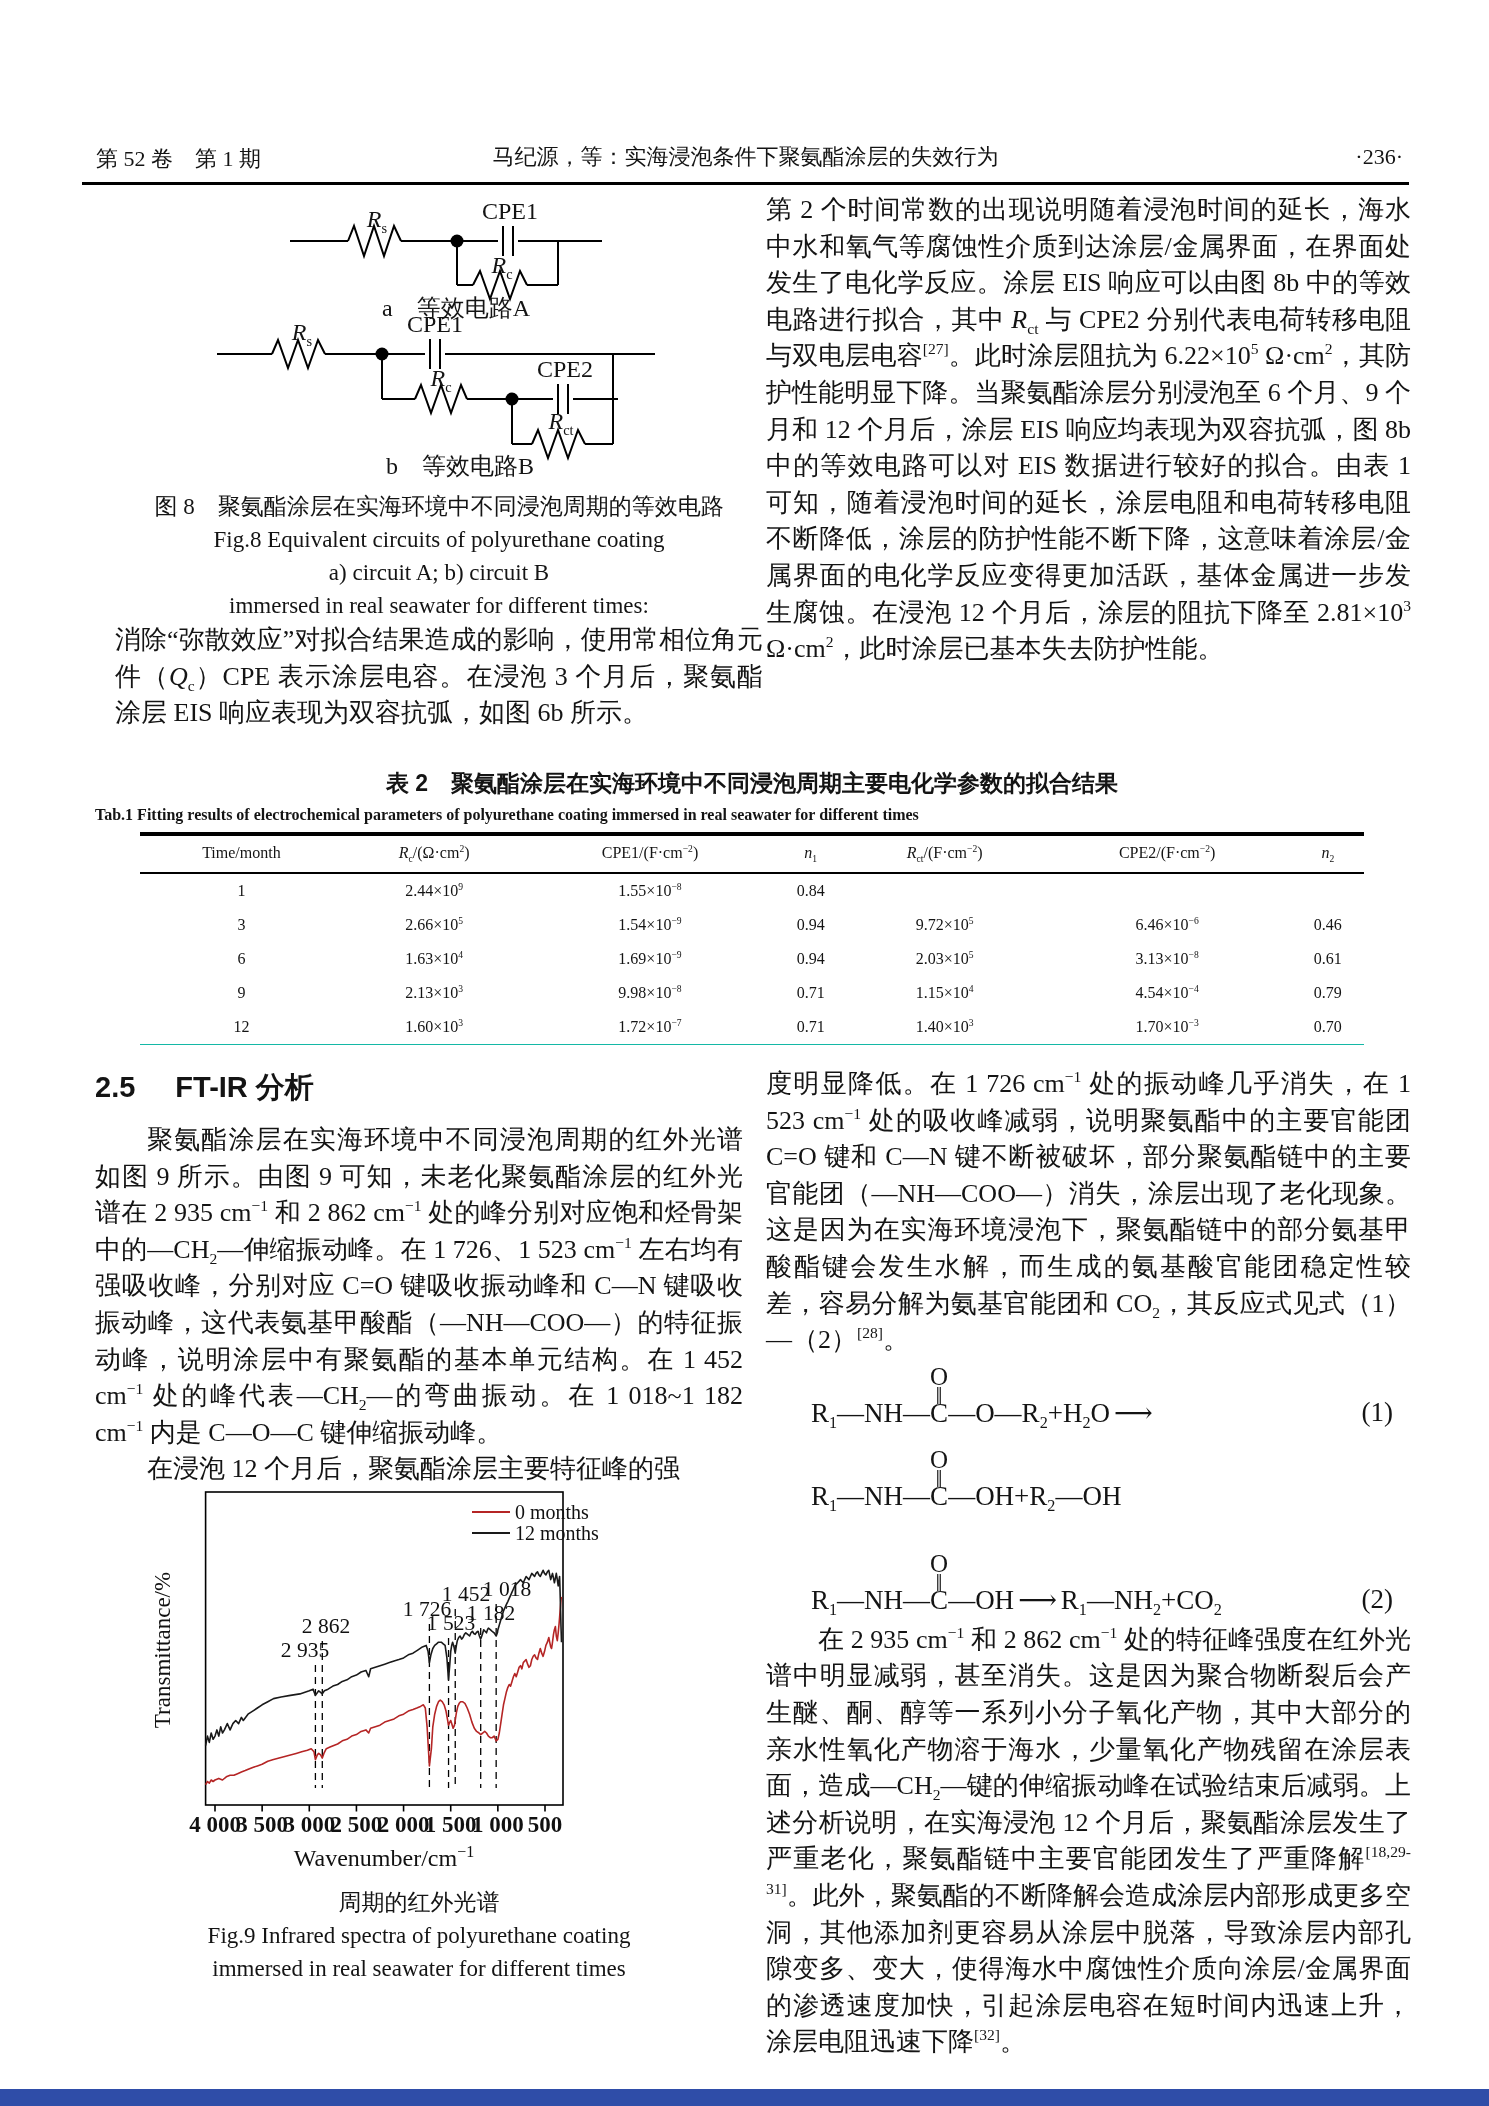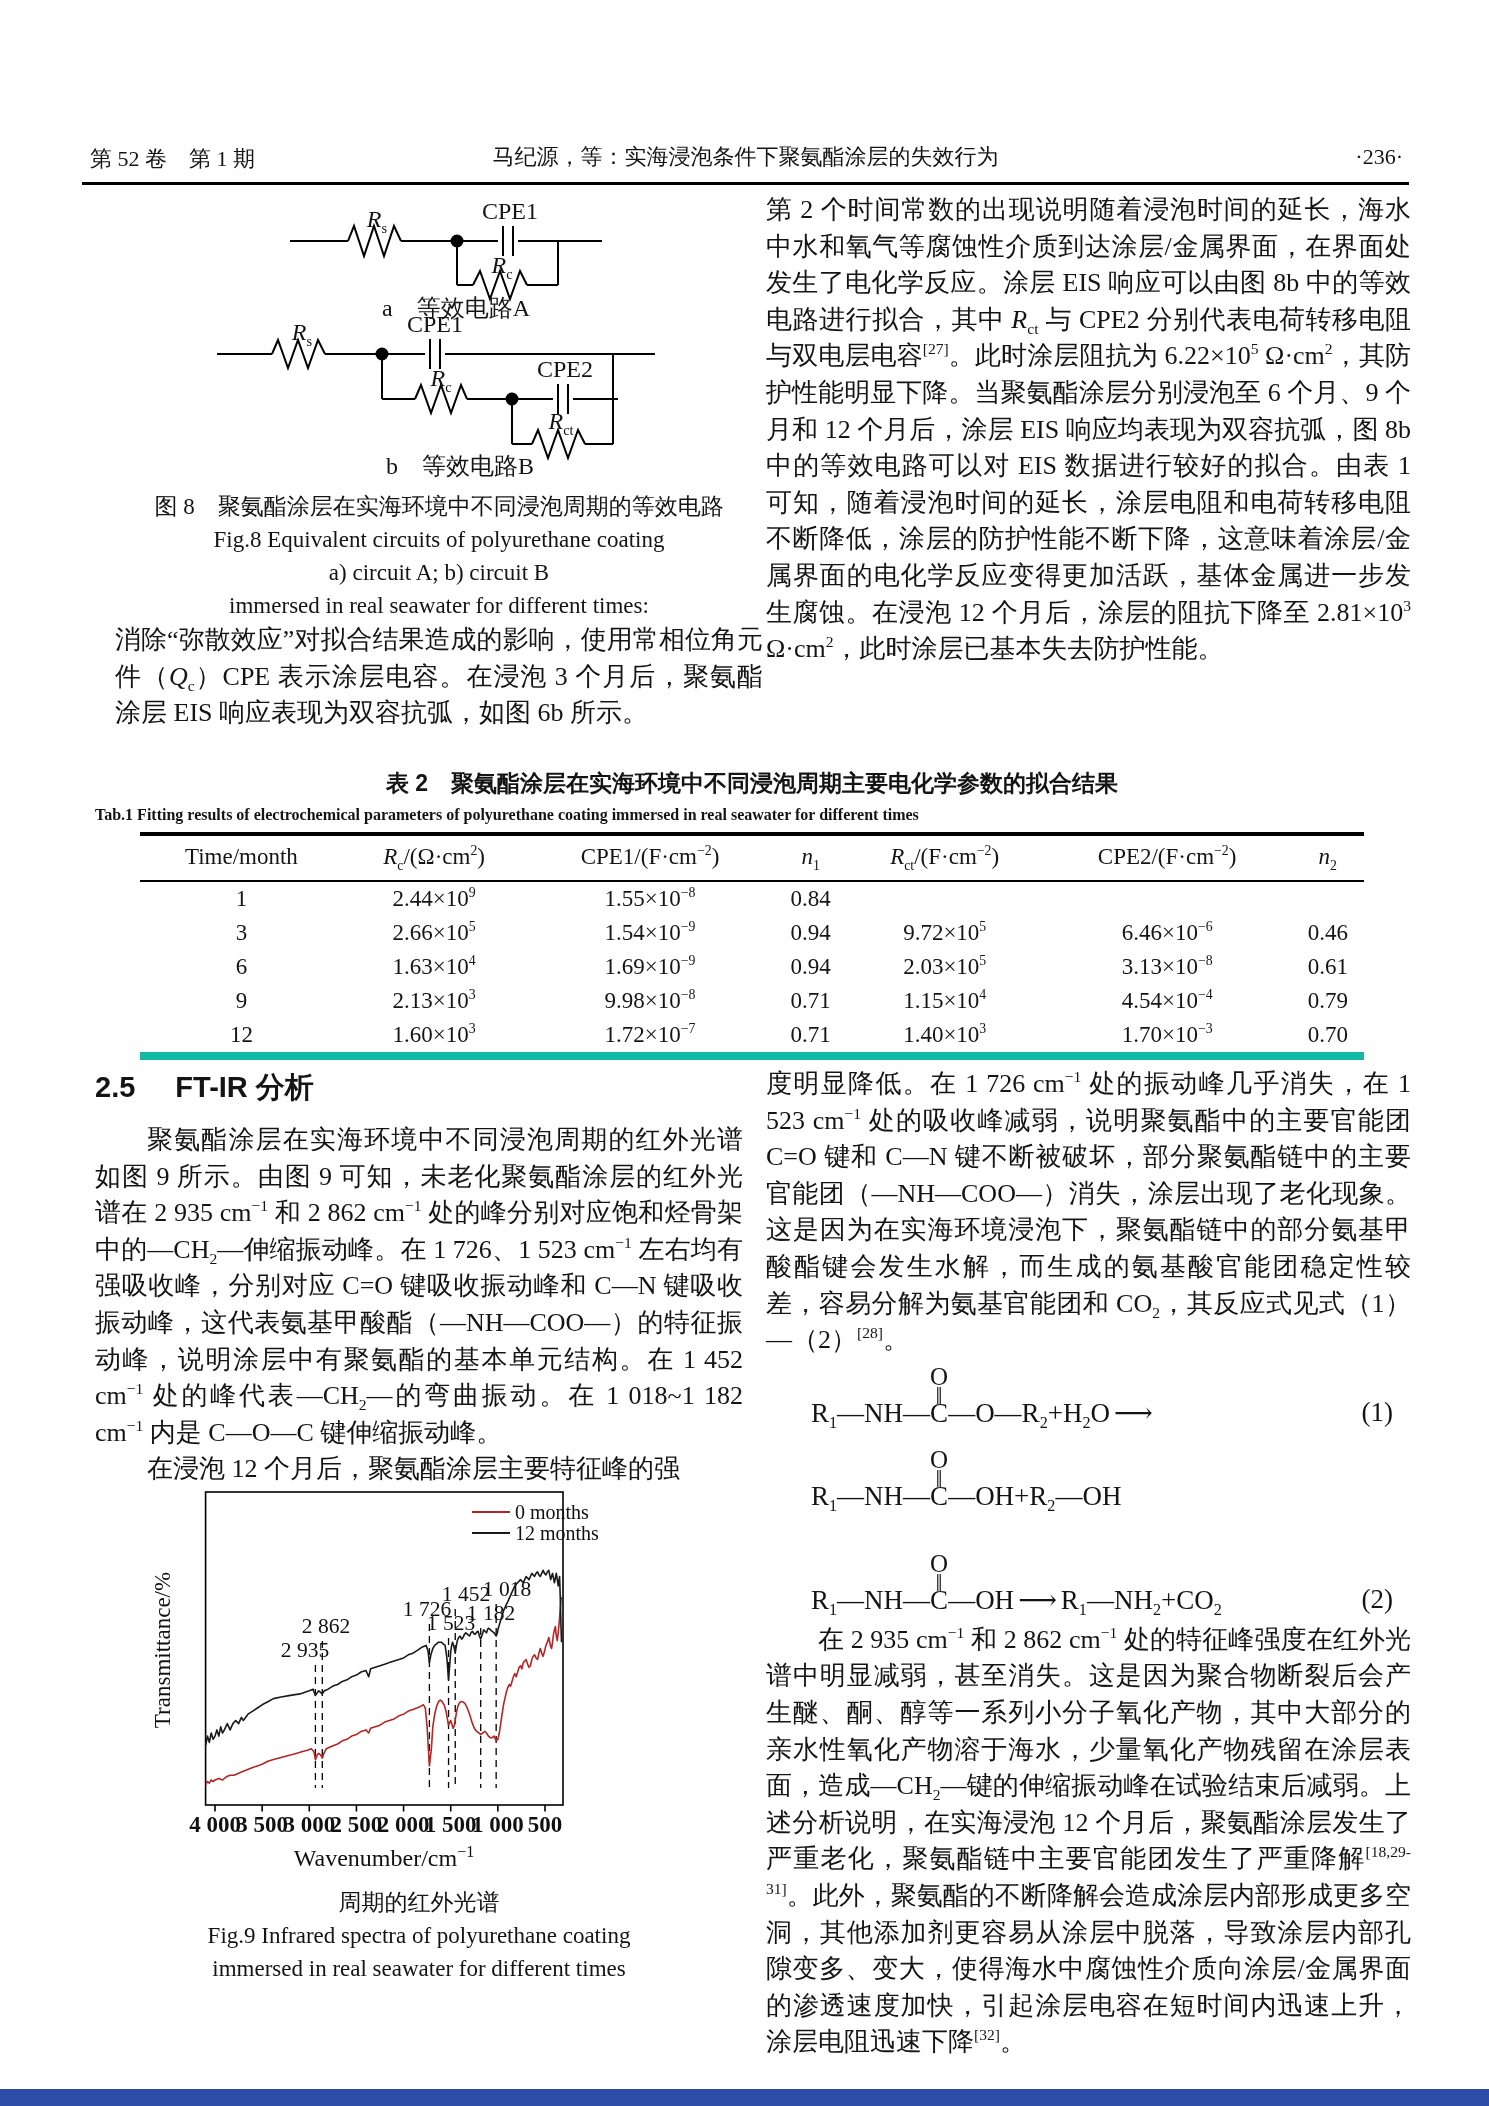--- a/index.html
+++ b/index.html
@@ -1,21 +1,21 @@
 <!DOCTYPE html>
 <html><head>
 <meta charset="utf-8">
 <style>
   html,body{margin:0;padding:0;background:#fff;}
   .page{position:relative;width:1489px;height:2106px;background:#fff;overflow:hidden;
         font-family:"Liberation Serif","DejaVu Serif",serif;color:#141414;}
   
   .header{position:absolute;left:82px;top:142px;width:1327px;height:40px;
           font-size:22px;border-bottom:3px solid #000;}
-  .header .lft{position:absolute;left:8px;top:2px;}
+  .header .lft{position:absolute;left:14px;top:2px;}
   .header .mid{position:absolute;left:50%;top:0;transform:translateX(-50%);white-space:nowrap;}
   .header .rgt{position:absolute;right:6px;top:2px;}
   
   .col-lt{position:absolute;left:95px;top:196px;width:648px;margin-left:20px;}
   .col-rt{position:absolute;left:766px;top:192px;width:645px;}
   .table-sec{position:absolute;left:95px;top:768px;width:1314px;}
   .col-lb{position:absolute;left:95px;top:1066px;width:648px;}
   .col-rb{position:absolute;left:766px;top:1066px;width:645px;}
   p.body{font-size:26px;line-height:36.6px;text-align:justify;margin:0;}
   p.ind{text-indent:2em;}
@@ -25,22 +25,22 @@
   .fig8{position:relative;width:648px;height:288px;}
   .fig8 svg{position:absolute;left:0;top:0;}
   .clabel{position:absolute;transform:translateX(-50%);font-size:24px;white-space:nowrap;}
   .cap-zh{text-align:center;font-size:23px;line-height:33px;margin:6px 0 0;}
   .cap-en{text-align:center;font-size:23px;line-height:33px;margin:0;}
   .l1{margin-top:11px;}
   
   .tcap-zh{text-align:center;font-family:"Liberation Sans","DejaVu Sans",sans-serif;
            font-weight:bold;font-size:23px;margin:0 0 7px;}
   .tcap-en{font-weight:bold;font-size:16px;margin:0 0 2px;}
-  table.t1{width:1224px;margin:8px auto 0;border-collapse:collapse;font-size:23px;
-           border-top:4px solid #000;border-bottom:8px solid #14b8a6;}
+  table.t1{width:1224px;margin:8px auto 0;border-collapse:collapse;font-size:16px;
+           border-top:4px solid #000;border-bottom:1px solid #14b8a6;}
   table.t1 th{font-weight:normal;border-bottom:2px solid #000;padding:8px 0 10px;text-align:center;}
   table.t1 td{text-align:center;padding:3px 0;height:28px;}
   
   .sec-h{font-family:"Liberation Sans","DejaVu Sans",sans-serif;font-weight:bold;
          font-size:29px;margin:2px 0 14px;}
   .sec-h .num{margin-right:40px;}
   
   .eqs{position:relative;font-size:27px;}
   .eq-line{position:relative;padding-left:45px;white-space:nowrap;}
   .eq1a{margin-top:38px;}

